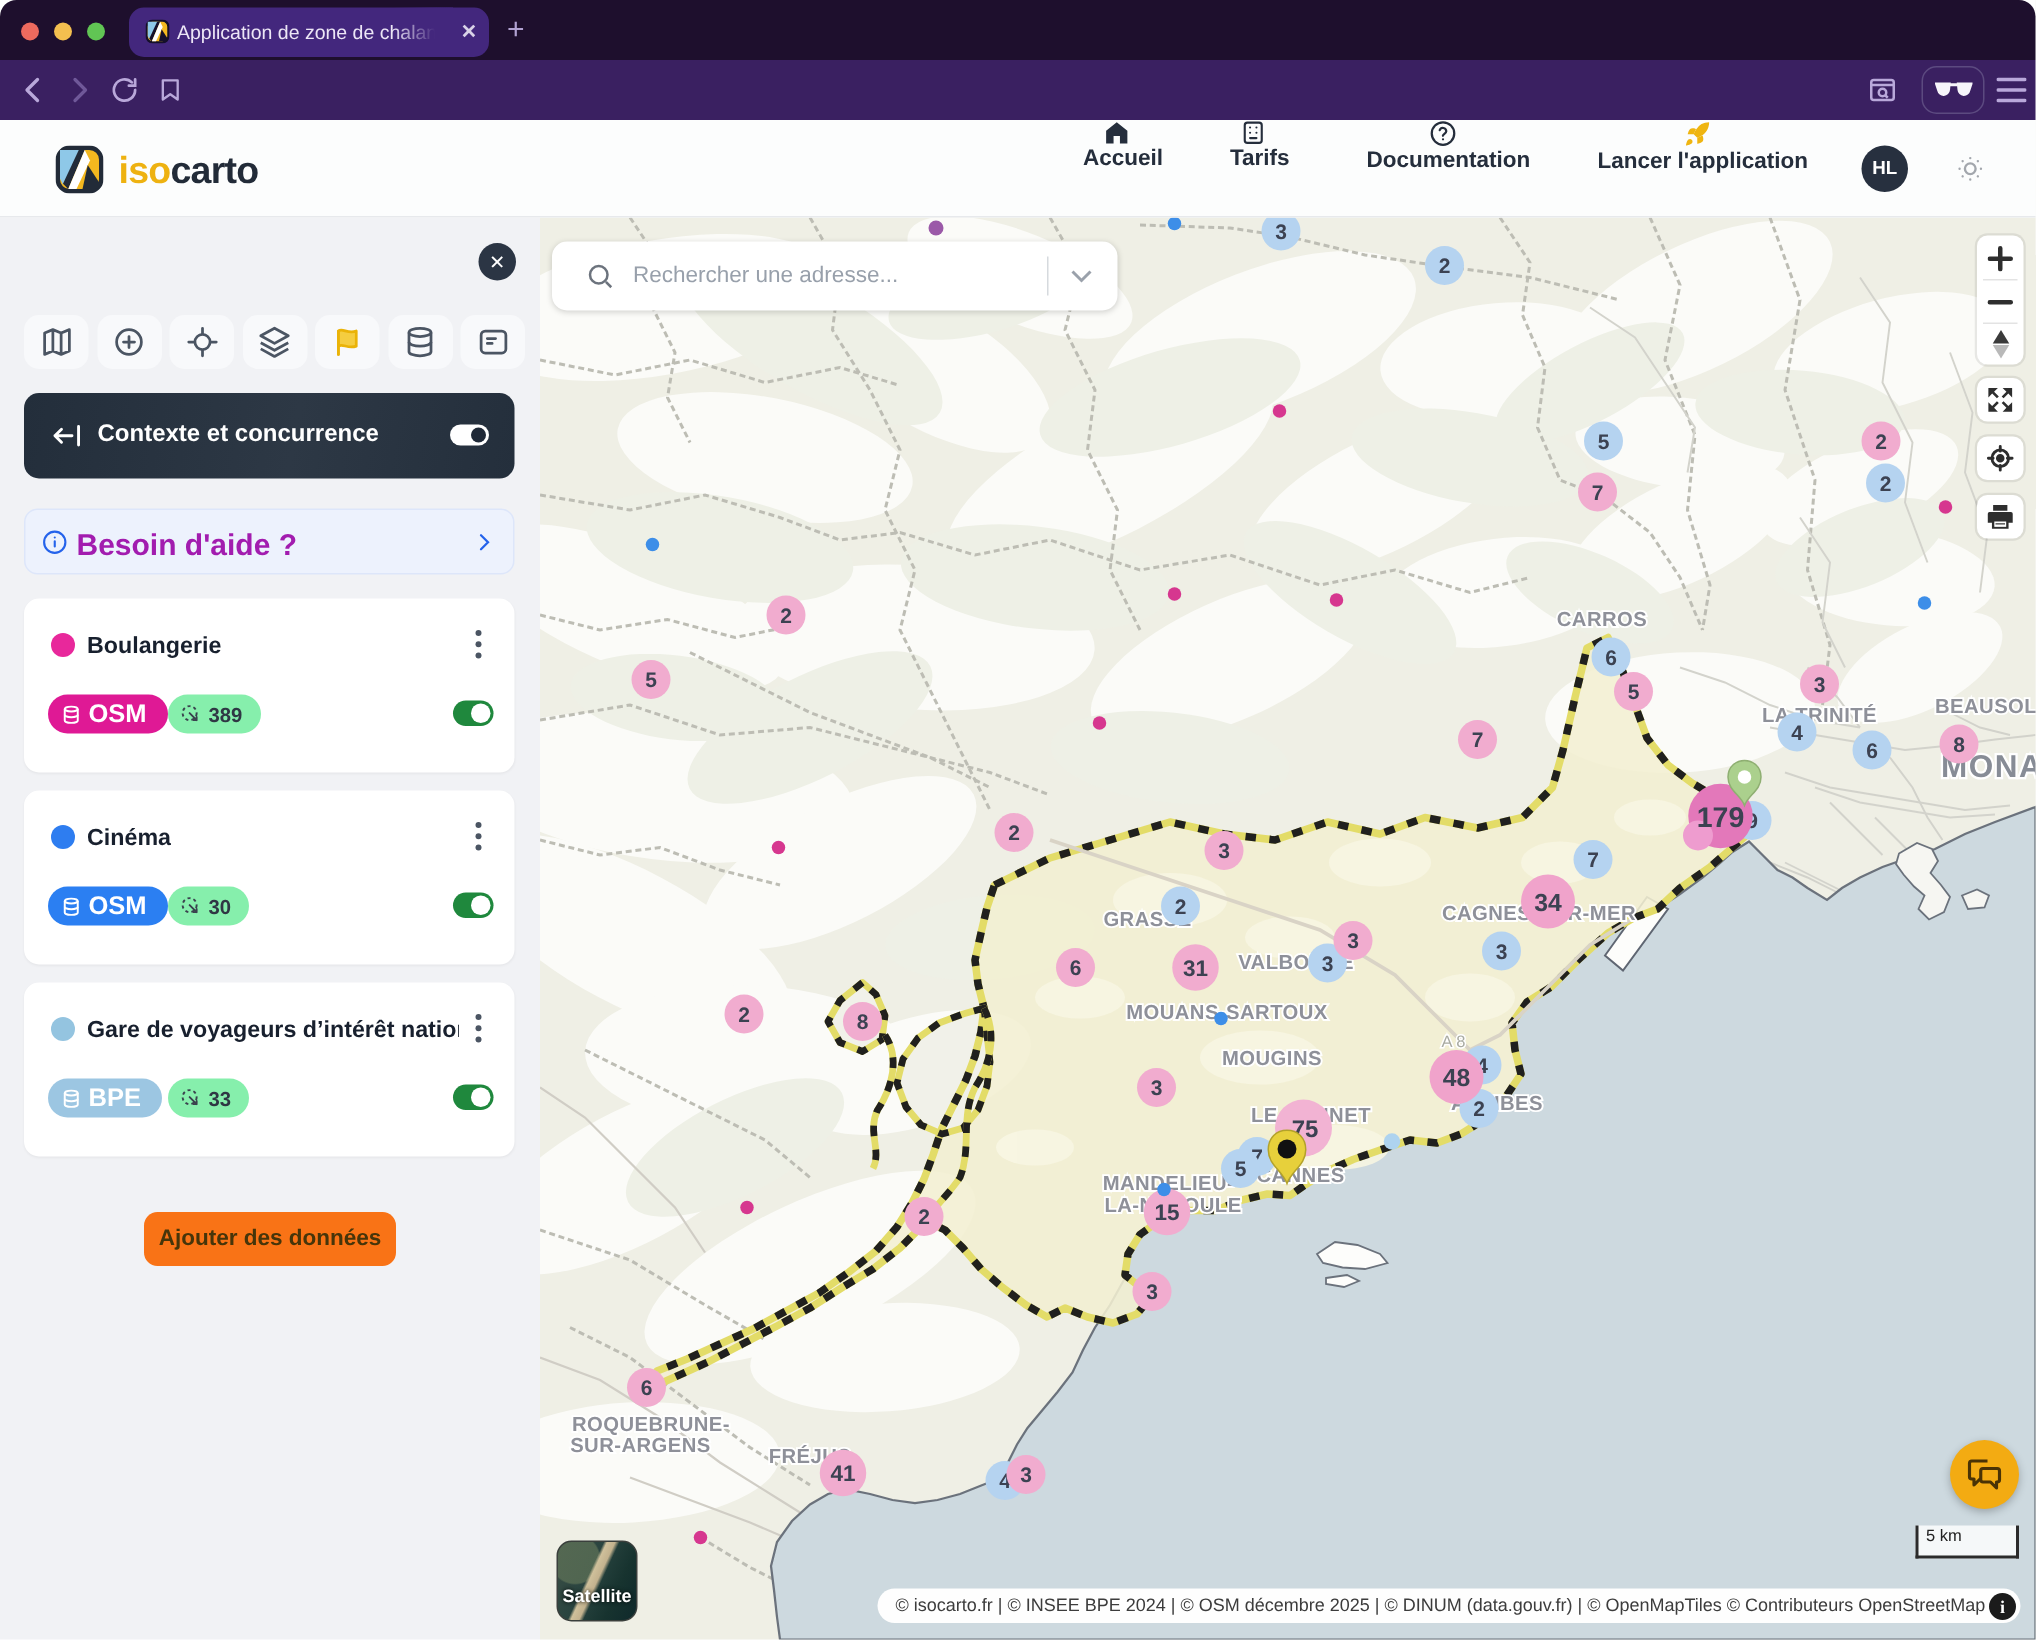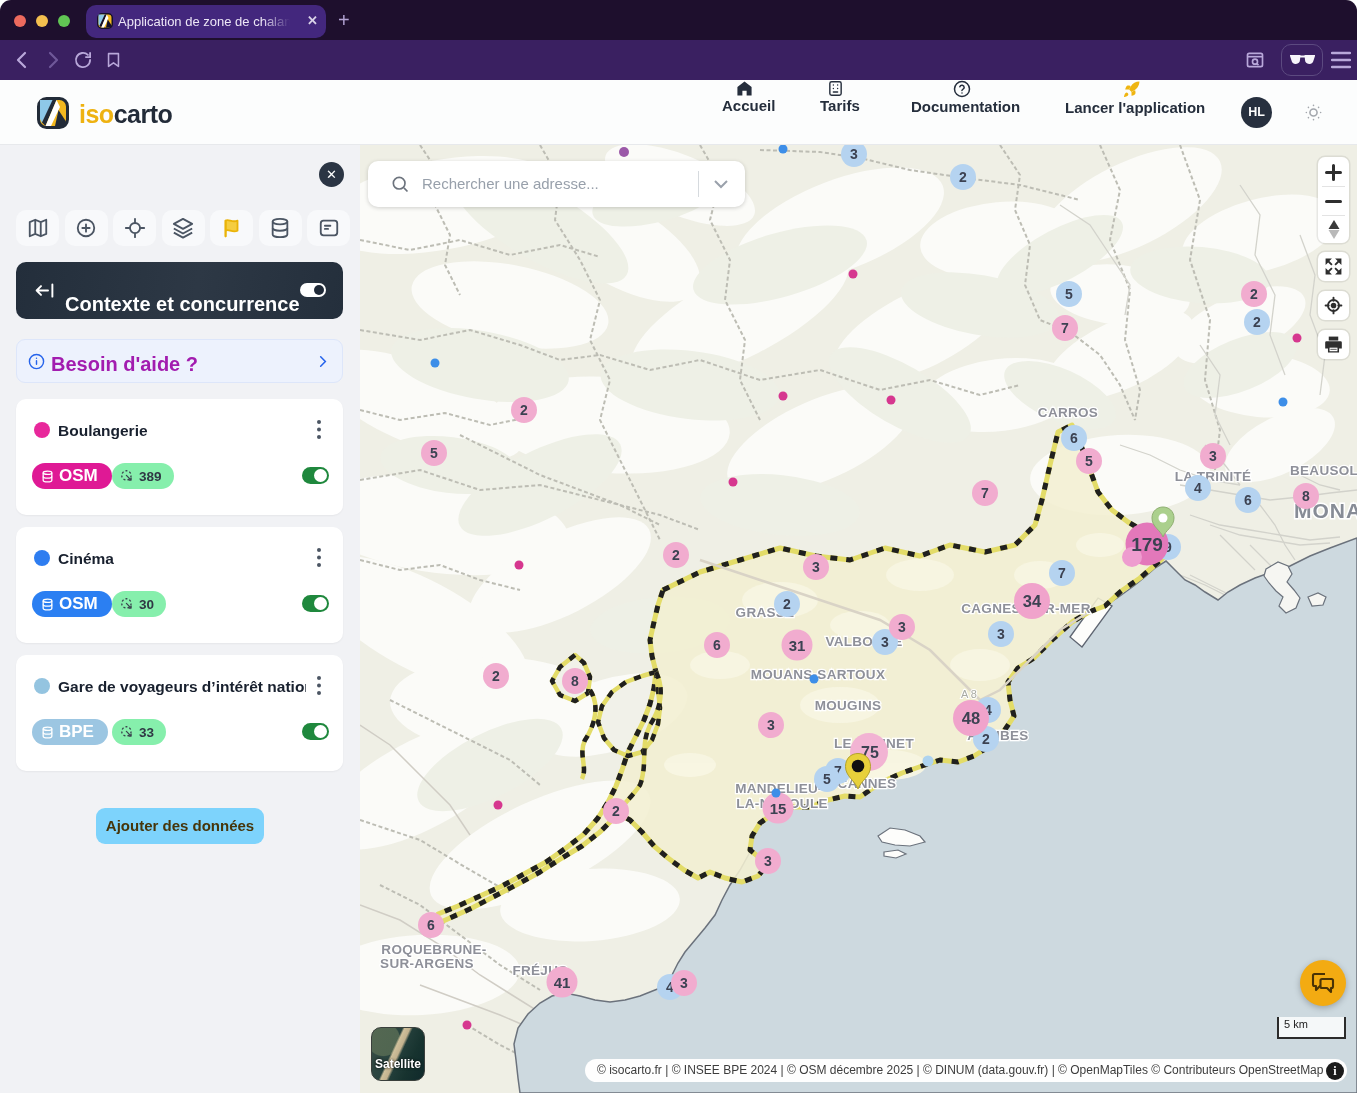--- a/index.html
+++ b/index.html
@@ -36,40 +36,40 @@
 
 #sidebar { position:absolute; left:0; top:145px; width:360px; height:948px;
   background:#f1f2f5; }
 #closex { position:absolute; left:319px; top:17px; width:25px; height:25px;
   border-radius:50%; background:#2b3544; color:#fff; text-align:center;
   font-size:13px; line-height:25px; font-weight:400;}
 .toolbtn { position:absolute; top:65px; width:43px; height:36px; background:#f8f9fb;
   border-radius:10px; display:flex; align-items:center; justify-content:center; }
 #darkpanel { position:absolute; left:16px; top:117px; width:327px; height:57px;
   background:linear-gradient(100deg,#232e3b 0%, #2d3845 55%, #242f3c 100%); border-radius:10px; }
-#darkpanel .t { position:absolute; left:49px; top:31px; color:#fff; font-size:20px; font-weight:700; }
+#darkpanel .t { position:absolute; left:49px; top:19px; color:#fff; font-size:16px; font-weight:700; }
 #helpbox { position:absolute; left:16px; top:194px; width:327px; height:44px;
   background:#edf2fd; border:1px solid #dde6fa; border-radius:9px; }
 #helpbox .t { position:absolute; left:34px; top:13px; color:#a21caf; font-size:20px; font-weight:700; }
 .card { position:absolute; left:16px; width:327px; height:116px; background:#fff;
   border-radius:10px; box-shadow:0 1px 2px rgba(0,0,0,.05); }
 .card .dot { position:absolute; left:18px; top:23px; width:16px; height:16px; border-radius:50%; }
 .card .name { position:absolute; left:42px; top:23px; font-size:15.5px; font-weight:700; color:#18202e; white-space:nowrap; overflow:hidden; max-width:248px;}
 .card .kebab { position:absolute; right:12px; top:16px; width:24px; height:30px; }
 .pill { position:absolute; left:16px; top:64px; height:26px; border-radius:13px;
   color:#fff; font-size:17px; font-weight:700; display:flex; align-items:center; padding:0 14px 0 9px;}
 .cntpill { position:absolute; left:96px; top:64px; height:26px; border-radius:13px;
   background:#86efac; color:#2f3744; font-size:13.5px; font-weight:700;
   display:flex; align-items:center; padding:0 12px 0 8px; }
 .toggle { position:absolute; right:14px; top:68px; width:27px; height:17px;
   background:#1f883d; border-radius:9px; }
 .toggle i { position:absolute; right:2px; top:2px; width:13px; height:13px;
   background:#fff; border-radius:50%; }
 #addbtn { position:absolute; left:96px; top:663px; width:168px; height:36px;
-  background:#7dd3fc; border-radius:9px; color:#46350a; font-size:15px;
+  background:#f97316; border-radius:9px; color:#46350a; font-size:15px;
   font-weight:700; text-align:center; line-height:36px; }
 
 #map { position:absolute; left:360px; top:145px; width:997px; height:948px; background:#f1f1ea; }
 #searchbar { position:absolute; left:8px; top:16px; width:377px; height:46px;
   background:#fff; border-radius:10px; box-shadow:0 1px 4px rgba(0,0,0,.18);
   }
 #searchbar .ph { position:absolute; left:54px; top:14px; color:#98a0ab; font-size:15px; }
 #searchbar .div { position:absolute; right:46px; top:10px; width:1px; height:26px; background:#d6dade; }
 .mapctl { position:absolute; left:958px; width:31px; background:#fff;
   border-radius:7px; box-shadow:0 0 0 1.5px rgba(0,0,0,.08); }

